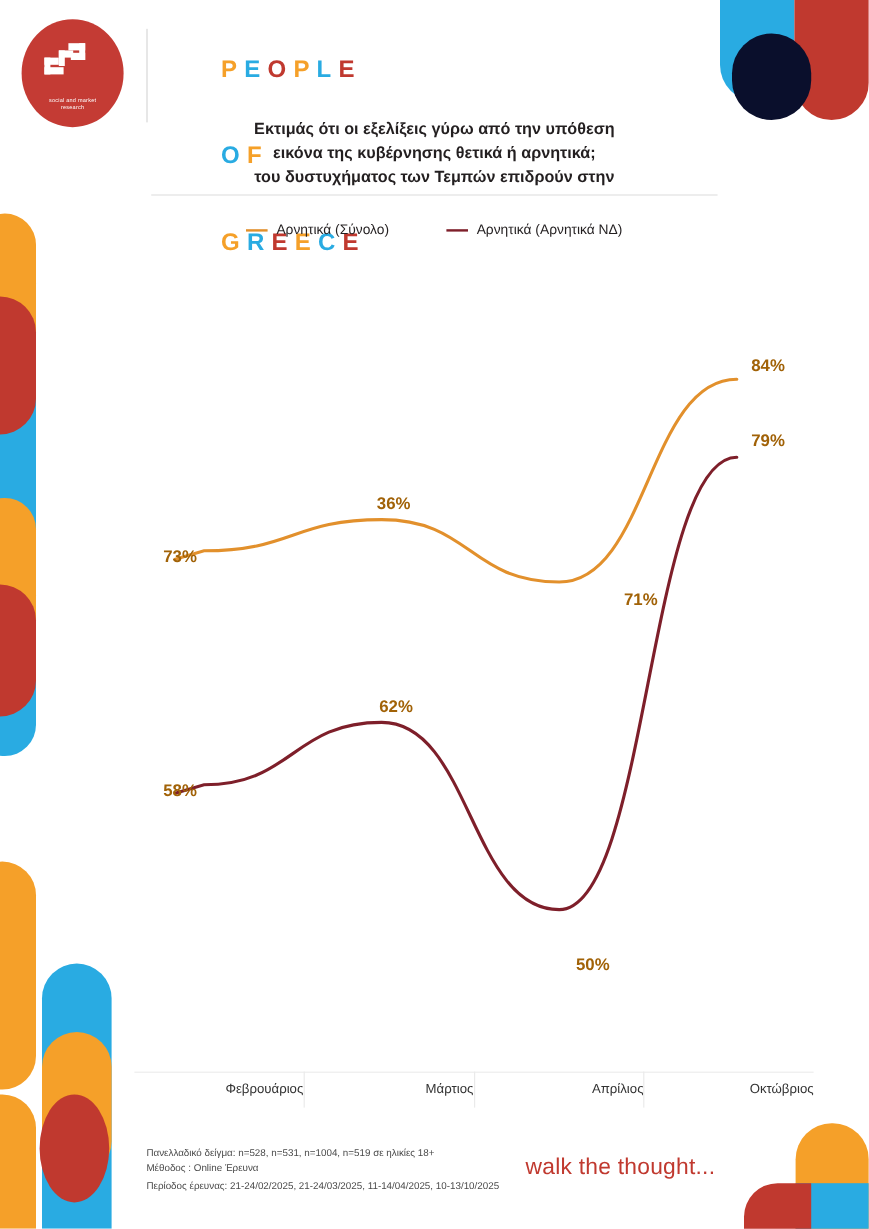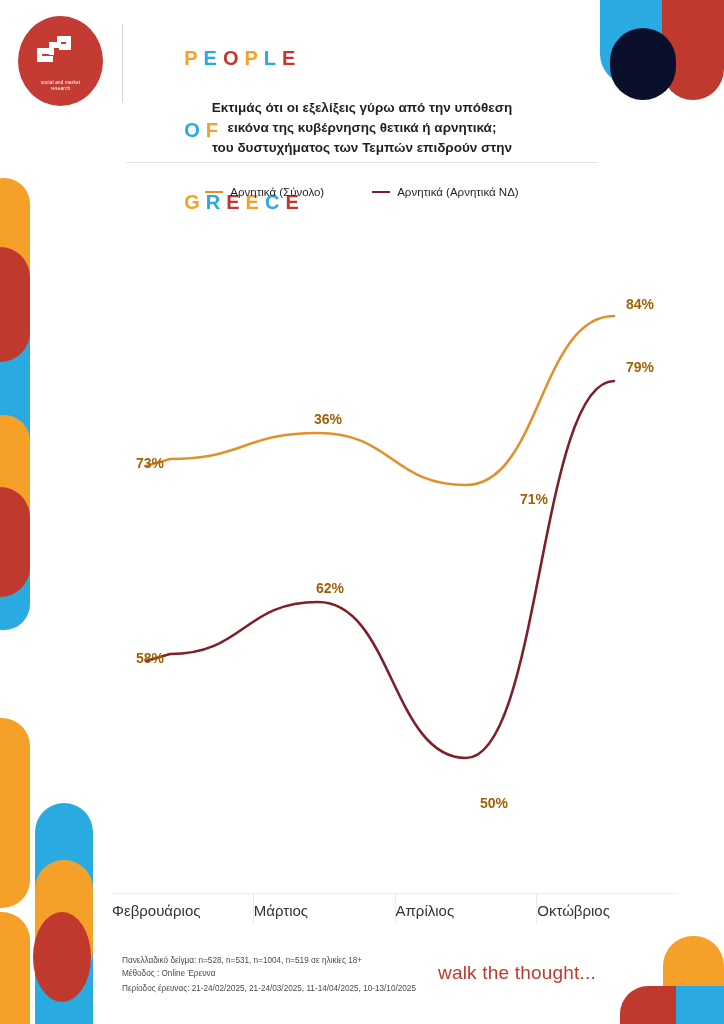--- a/index.html
+++ b/index.html
@@ -167,22 +167,22 @@
     white-space: nowrap;
   }
 
   .xaxis {
     position: absolute; left: 112px; top: 893px;
     width: 566px; height: 30px;
     display: flex;
   }
   .xtick {
     flex: 1 1 0;
-    text-align: left;
-    font-size: 15px;
+    text-align: right;
+    font-size: 11px;
     color: #333333;
     padding-top: 9px;
     border-left: 1px solid #eaeaea;
   }
   .xtick:first-child { border-left: none; }
   .xaxis-line {
     position: absolute; left: 112px; top: 893px;
     width: 566px; height: 1px; background: #ededed;
   }
 

